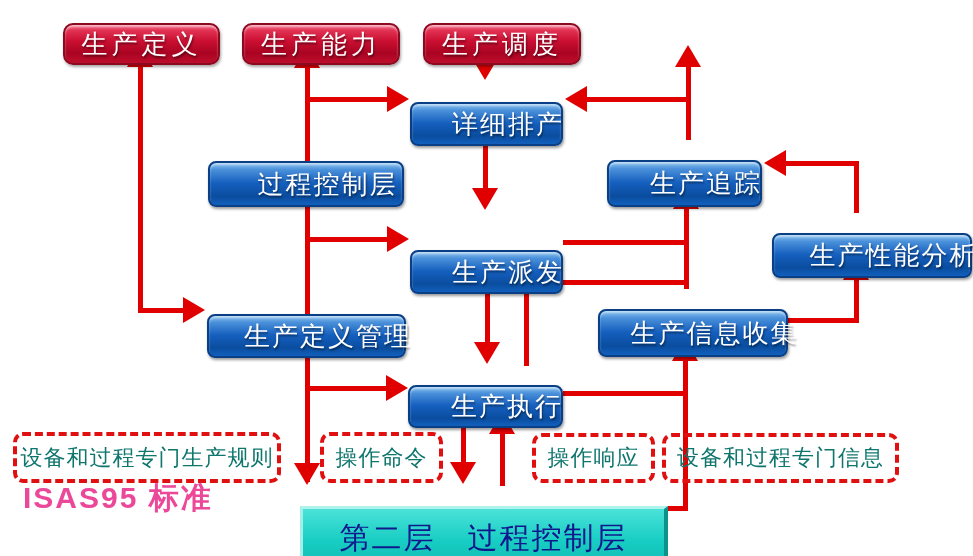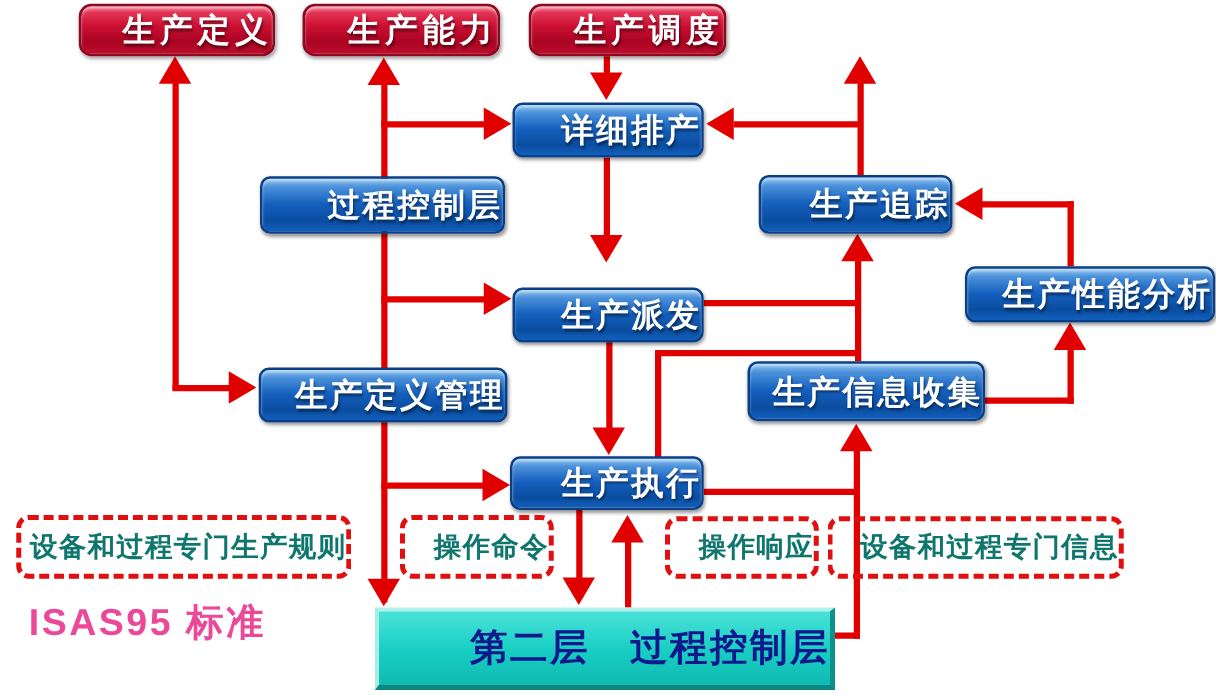--- a/index.html
+++ b/index.html
@@ -2,23 +2,24 @@
 <html><head>
 <meta charset="utf-8">
 <style>
   html,body{margin:0;padding:0;background:#ffffff;}
   #stage{
     position:relative;width:973px;height:556px;background:#ffffff;overflow:hidden;
     font-family:"Liberation Sans","DejaVu Sans",sans-serif;
   }
   
   .node{
-    position:absolute;display:flex;align-items:center;justify-content:flex-end;
-    box-sizing:border-box;font-weight:bold;color:#fff;white-space:nowrap;
+    position:absolute;display:flex;align-items:center;justify-content:center;
+    box-sizing:border-box;font-weight:normal;color:#fff;white-space:nowrap;
     text-shadow:1px 2px 2px rgba(0,0,0,.45);
+    margin-top:20px;
   }
   .red{
     font-size:26px;letter-spacing:4px;border-radius:10px;
     background:linear-gradient(180deg,#f4738e 0%,#e23354 14%,#cb0f32 42%,#aa0422 74%,#bd0e2c 100%);
     border:2px solid #8c0a20;
     box-shadow:inset 0 2px 2px rgba(255,255,255,.5), 1px 2px 3px rgba(0,0,0,.35);
   }
   .blue{
     font-size:26px;letter-spacing:2px;border-radius:8px;
     background:linear-gradient(180deg,#8ec4ef 0%,#4a90da 16%,#155fbe 48%,#0a4d9f 80%,#1160bd 100%);

